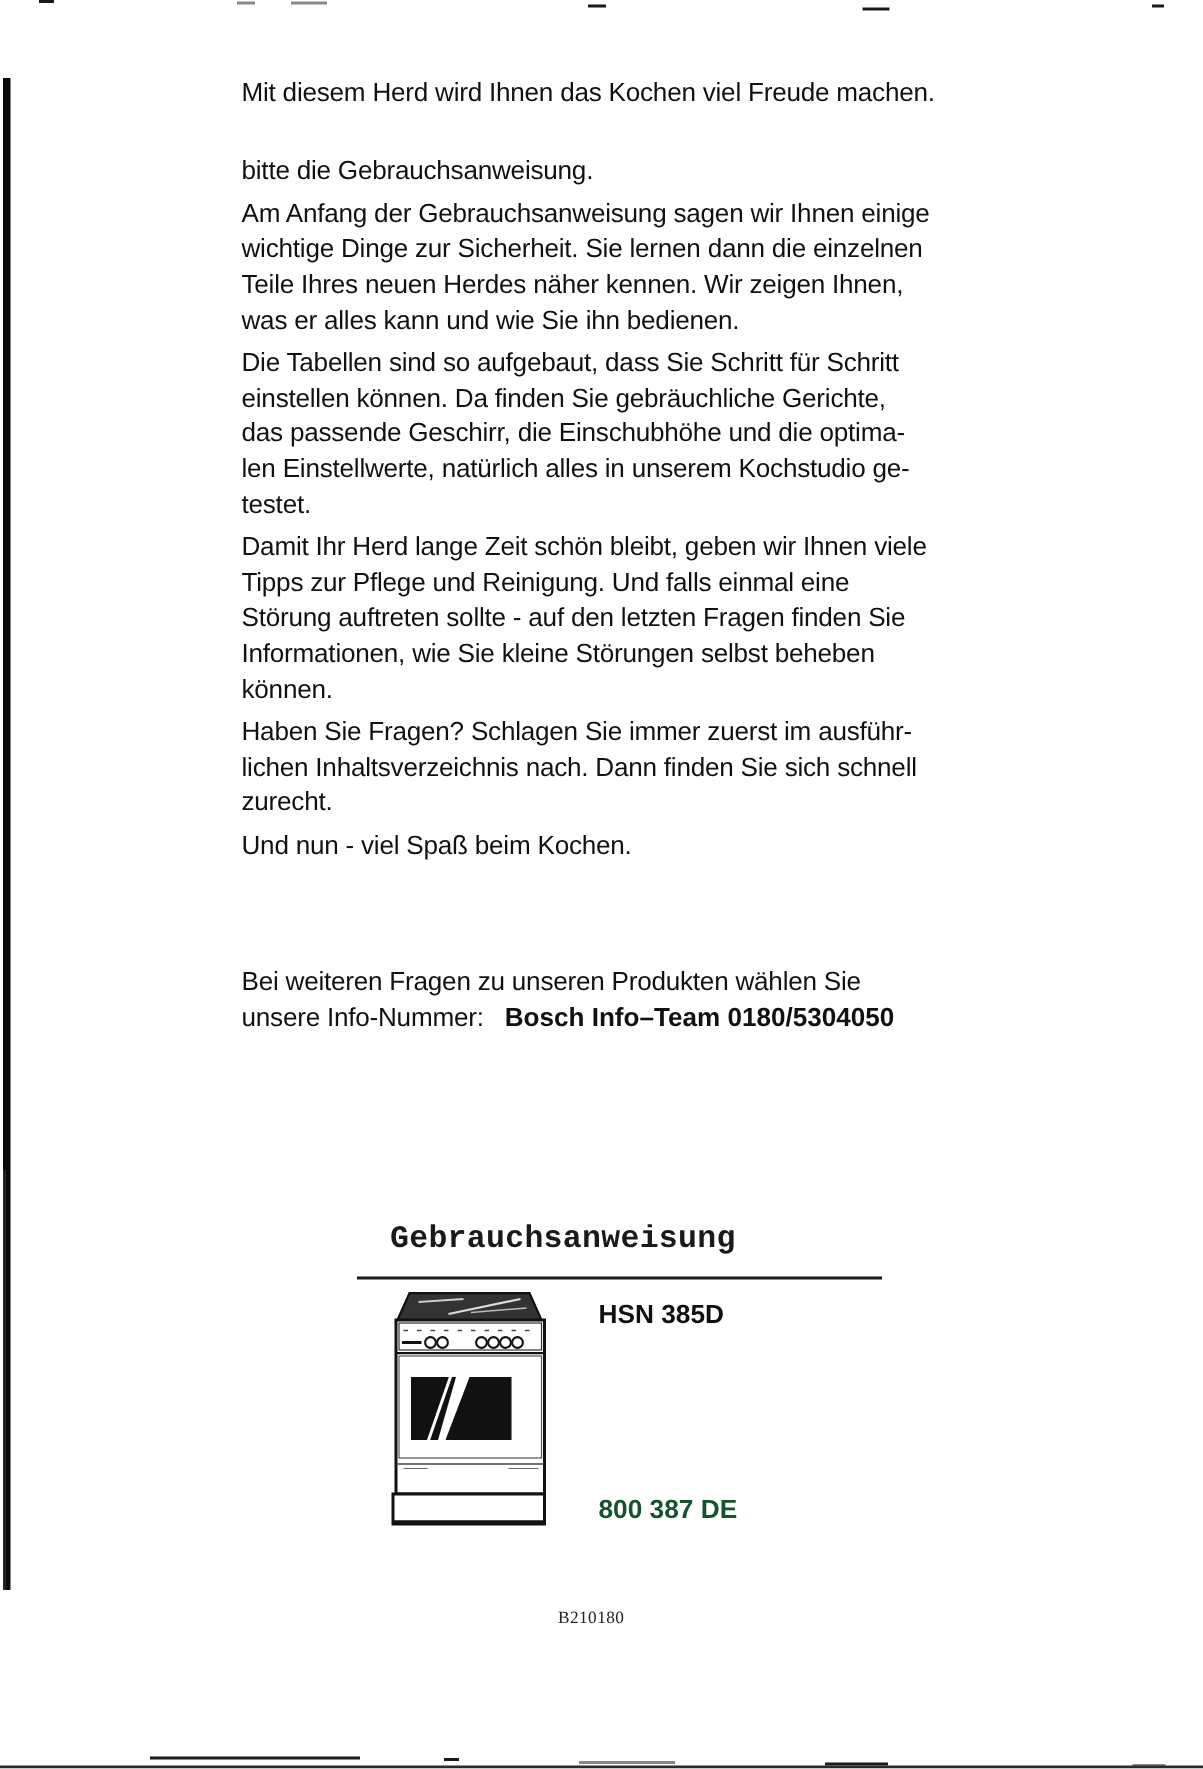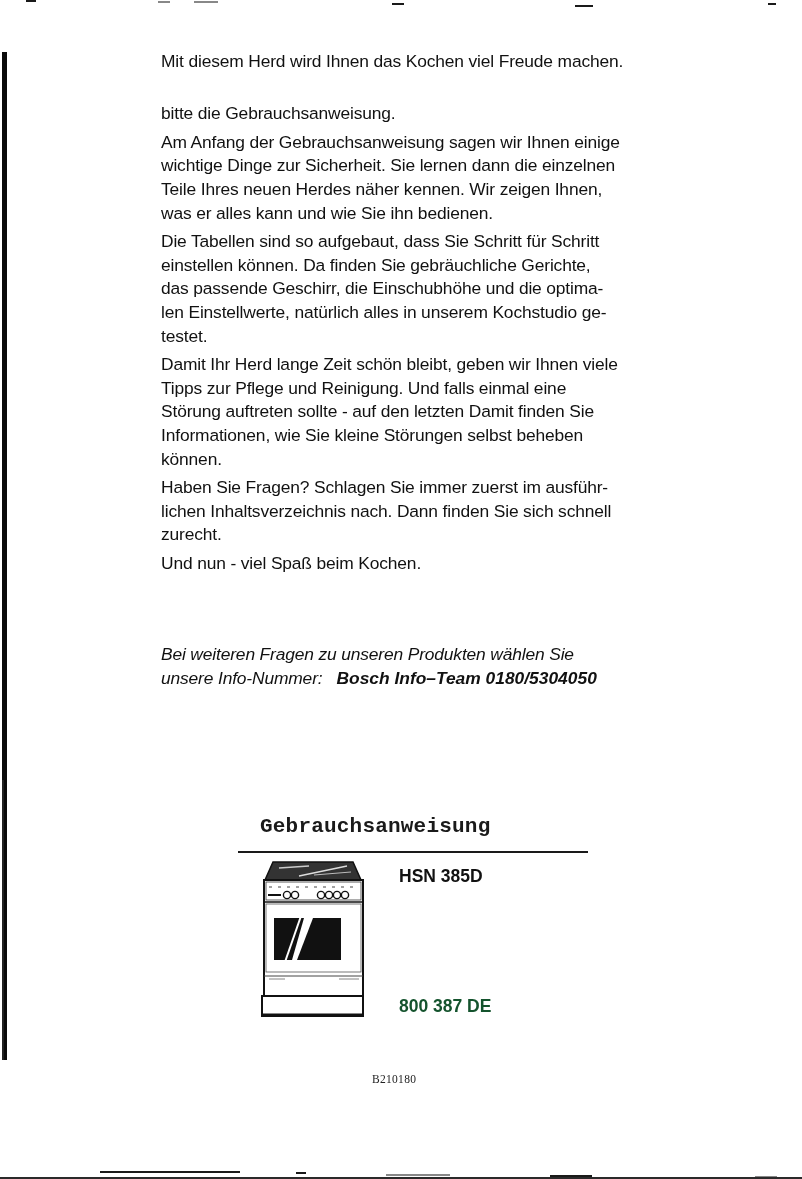--- a/index.html
+++ b/index.html
@@ -19,21 +19,21 @@
     .scan-mark.gray { background: #888; }
     .bottom-edge { position: absolute; left: 0; bottom: 0; width: 802px; height: 2px; background: #2a2a2a; }
 
     .intro {
       position: absolute; left: 161px; top: 50px; width: 530px;
       font-size: 17.4px; line-height: 23.6px; letter-spacing: -0.15px;
     }
     .intro p { margin: 0 0 5px 0; }
     .contact {
       position: absolute; left: 161px; top: 643px; width: 540px;
-      font-size: 17.4px; line-height: 23.6px; letter-spacing: -0.15px; font-style: italic;
+      font-size: 17.4px; line-height: 23.6px; letter-spacing: -0.15px;
     }
     .contact p { margin: 0; }
     .contact .bold { font-weight: bold; letter-spacing: 0; }
     .contact .gap { display: inline-block; width: 14px; }
 
     .title {
       position: absolute; left: 260px; top: 815px;
       font-size: 21px; font-weight: bold; letter-spacing: 0.2px; color: #1a1a1a; font-family: Liberation Mono, monospace;
     }
     .title-rule {
@@ -88,21 +88,21 @@
   <p>
     <span>Die Tabellen sind so aufgebaut, dass Sie Schritt für Schritt</span><br>
     <span>einstellen können. Da finden Sie gebräuchliche Gerichte,</span><br>
     <span>das passende Geschirr, die Einschubhöhe und die optima-</span><br>
     <span>len Einstellwerte, natürlich alles in unserem Kochstudio ge-</span><br>
     <span>testet.</span>
   </p>
   <p>
     <span>Damit Ihr Herd lange Zeit schön bleibt, geben wir Ihnen viele</span><br>
     <span>Tipps zur Pflege und Reinigung. Und falls einmal eine</span><br>
-    <span>Störung auftreten sollte - auf den letzten Damit  finden Sie</span><br>
+    <span>Störung auftreten sollte - auf den letzten Fragen  finden Sie</span><br>
     <span>Informationen, wie Sie kleine Störungen selbst beheben</span><br>
     <span>können.</span>
   </p>
   <p>
     <span>Haben Sie Fragen? Schlagen Sie immer zuerst im ausführ-</span><br>
     <span>lichen Inhaltsverzeichnis nach. Dann finden Sie sich schnell</span><br>
     <span>zurecht.</span>
   </p>
   <p>
     <span>Und nun - viel Spaß beim Kochen.</span>

